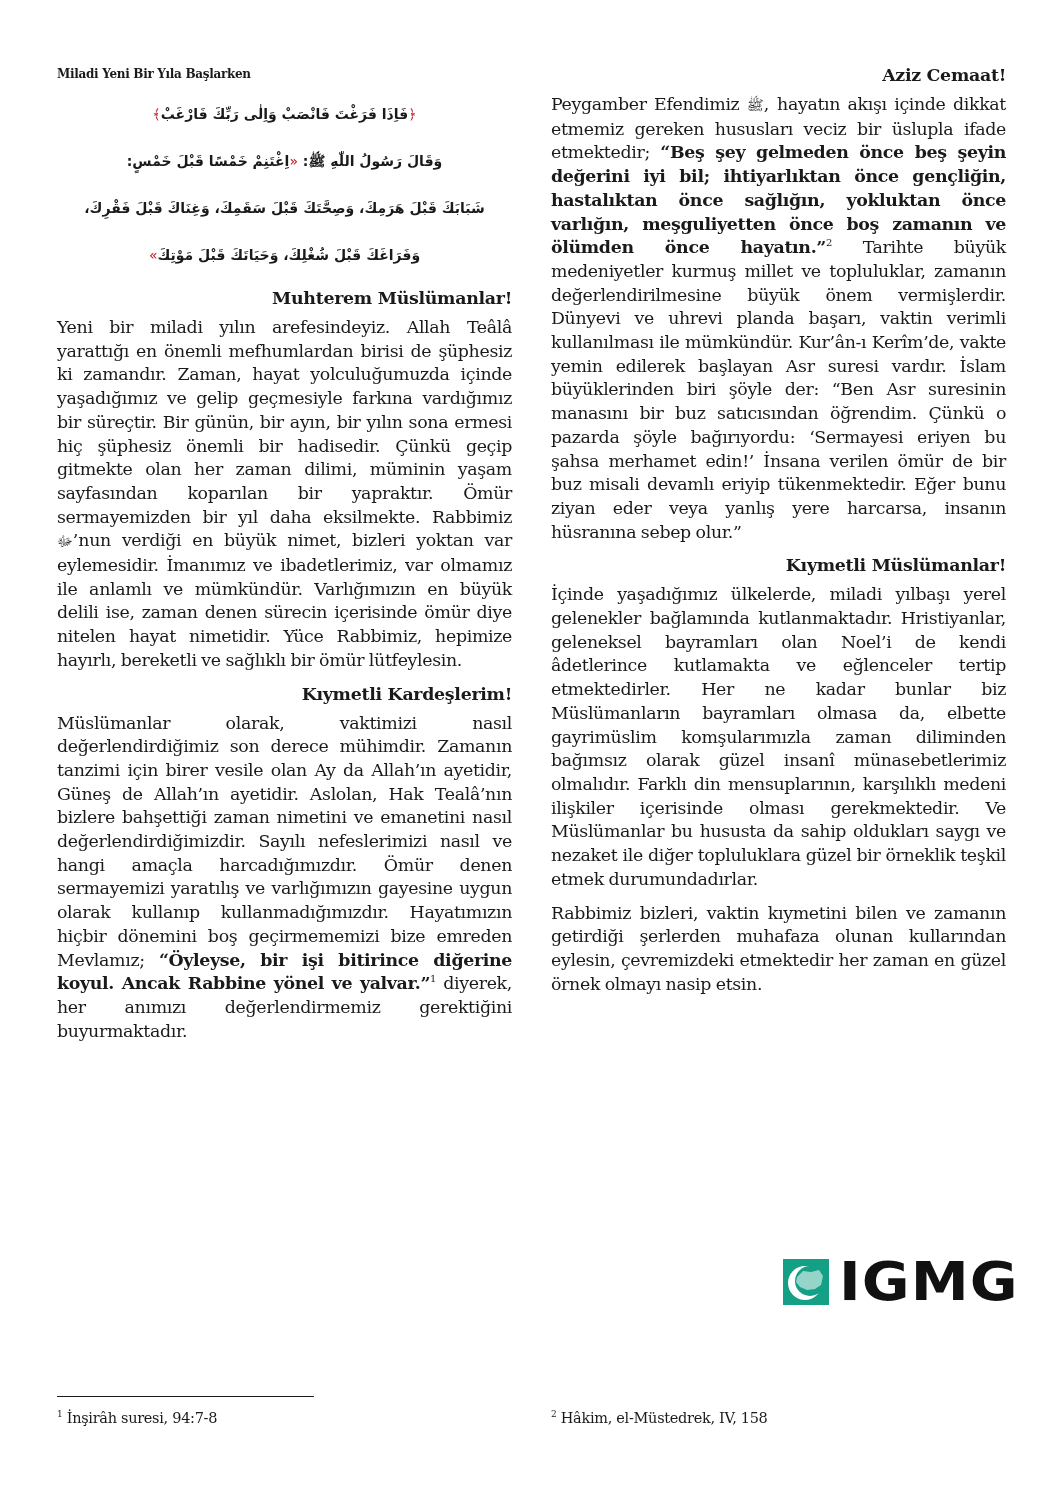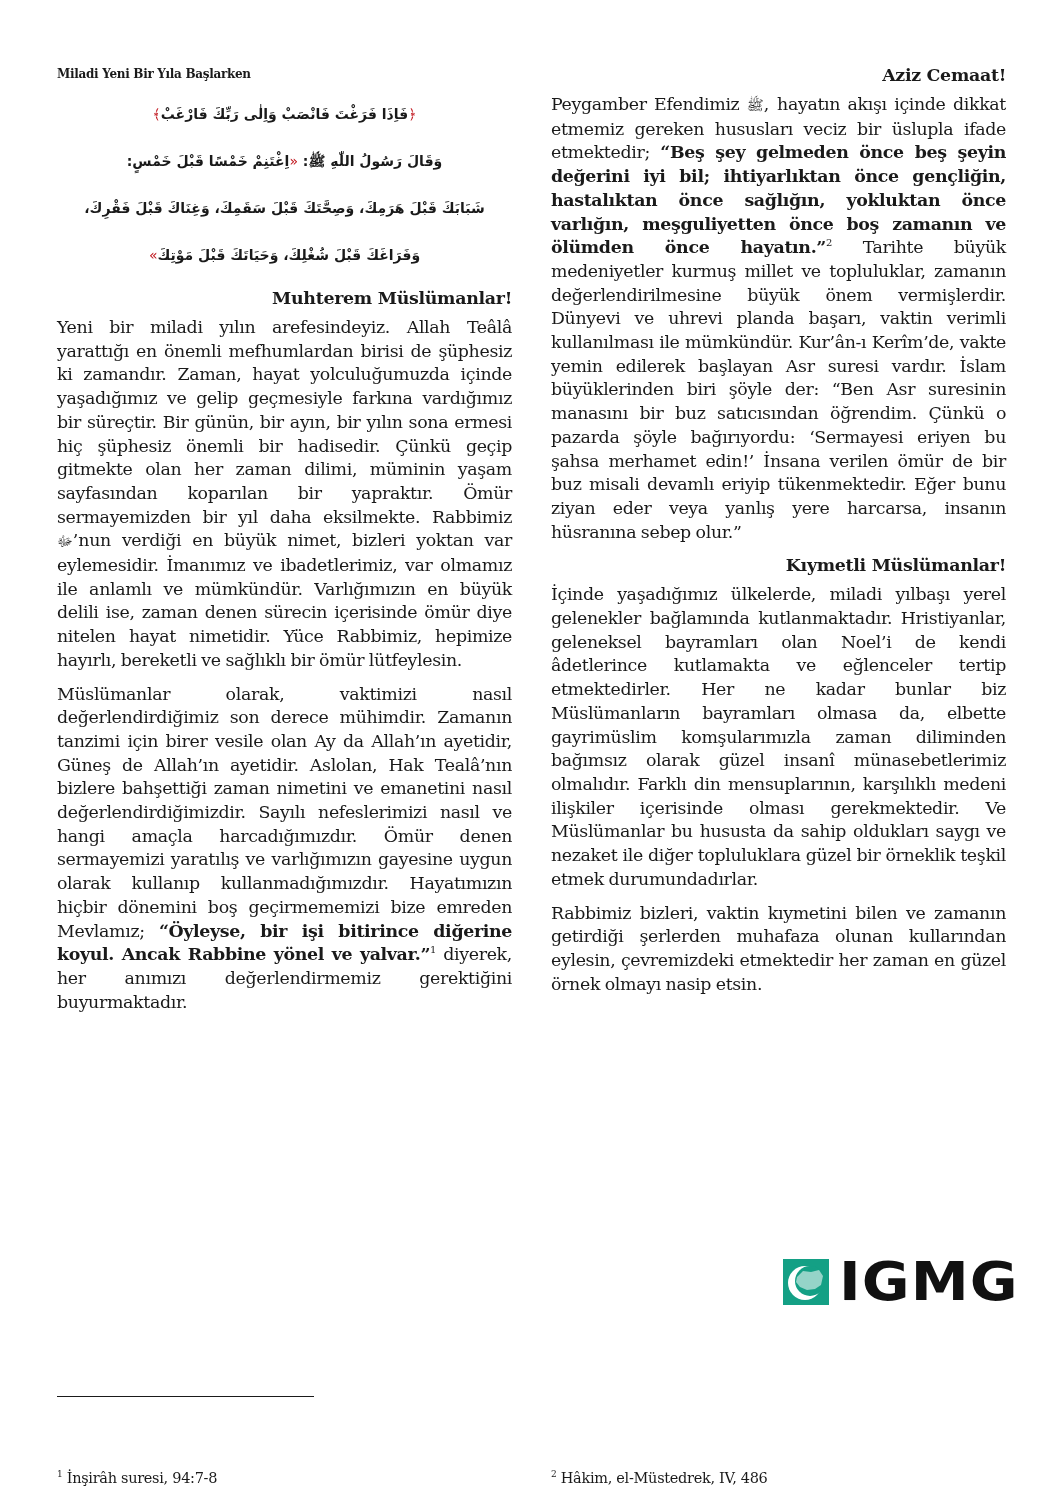--- a/index.html
+++ b/index.html
@@ -25,21 +25,21 @@
   .ar {
     font-family: "DejaVu Sans", sans-serif; direction: rtl; text-align: center;
     font-size: 14px; line-height: 47px; font-weight: bold;
   }
   .ar .br { color: #c0141c; font-weight: normal; }
   .ar-block { margin-bottom: 8px; }
   b { font-weight: bold; }
   sup { font-size: 10px; line-height: 0; vertical-align: super; }
   .honor { font-family: "DejaVu Sans", sans-serif; font-size: 14px; }
   .fn-rule-left { position: absolute; left: 57px; top: 1396px; width: 257px; height: 0; border-top: 1.5px solid #1a1a1a; }
-  .fn { position: absolute; top: 1469px; font-size: 14.5px; line-height: 18px; letter-spacing: -0.3px; text-align: center; }
+  .fn { position: absolute; top: 1409px; font-size: 14.5px; line-height: 18px; letter-spacing: -0.3px; text-align: center; }
   .fn-left { left: 57px; }
   .fn-right { left: 551px; }
   .fn sup { font-size: 9px; }
   .logo { position: absolute; left: 783px; top: 1227px; width: 222px; height: 56px; display: flex; align-items: center; margin-top: 27px; }
   .logo-mark { width: 46px; height: 46px; background: #14a085; position: relative; margin-right: 10px; }
   .logo-text {
     font-family: "DejaVu Sans", sans-serif; font-weight: bold; font-size: 54px;
     letter-spacing: 1px; color: #111111; line-height: 50px; transform: scaleX(1.08); transform-origin: left center;
   }
 </style>
@@ -61,20 +61,21 @@
       <span>شَبَابَكَ قَبْلَ هَرَمِكَ، وَصِحَّتَكَ قَبْلَ سَقَمِكَ، وَغِنَاكَ قَبْلَ فَقْرِكَ،</span>
     </div>
     <div class="ar">
       <span>وَفَرَاغَكَ قَبْلَ شُغْلِكَ، وَحَيَاتَكَ قَبْلَ مَوْتِكَ</span><span class="br">»</span>
     </div>
   </div>
 
   <div class="h">Muhterem Müslümanlar!</div>
   <p class="p"><span>Yeni bir miladi yılın arefesindeyiz. Allah Teâlâ yarattığı en önemli mefhumlardan birisi de şüphesiz ki zamandır. Zaman, hayat yolculuğumuzda içinde yaşadığımız ve gelip geçmesiyle farkına vardığımız bir süreçtir. Bir günün, bir ayın, bir yılın sona ermesi hiç şüphesiz önemli bir hadisedir. Çünkü geçip gitmekte olan her zaman dilimi, müminin yaşam sayfasından koparılan bir yapraktır. Ömür sermayemizden bir yıl daha eksilmekte. Rabbimiz </span><span class="honor">ﷻ</span><span>’nun verdiği en büyük nimet, bizleri yoktan var eylemesidir. İmanımız ve ibadetlerimiz, var olmamız ile anlamlı ve mümkündür. Varlığımızın en büyük delili ise, zaman denen sürecin içerisinde ömür diye nitelen hayat nimetidir. Yüce Rabbimiz, hepimize hayırlı, bereketli ve sağlıklı bir ömür lütfeylesin.</span></p>
 
+  <div class="h">Kıymetli Kardeşlerim!</div>
   <p class="p"><span>Müslümanlar olarak, vaktimizi nasıl değerlendirdiğimiz son derece mühimdir. Zamanın tanzimi için birer vesile olan Ay da Allah’ın ayetidir, Güneş de Allah’ın ayetidir. Aslolan, Hak Tealâ’nın bizlere bahşettiği zaman nimetini ve emanetini nasıl değerlendirdiğimizdir. Sayılı nefeslerimizi nasıl ve hangi amaçla harcadığımızdır. Ömür denen sermayemizi yaratılış ve varlığımızın gayesine uygun olarak kullanıp kullanmadığımızdır. Hayatımızın hiçbir dönemini boş geçirmememizi bize emreden Mevlamız; </span><b>“Öyleyse, bir işi bitirince diğerine koyul. Ancak Rabbine yönel ve yalvar.”</b><sup>1</sup><span> diyerek, her anımızı değerlendirmemiz gerektiğini buyurmaktadır.</span></p>
 </div>
 
 <div class="col col-right">
   <div class="h">Aziz Cemaat!</div>
   <p class="p"><span>Peygamber Efendimiz </span><span class="honor">ﷺ</span><span>, hayatın akışı içinde dikkat etmemiz gereken hususları veciz bir üslupla ifade etmektedir; </span><b>“Beş şey gelmeden önce beş şeyin değerini iyi bil; ihtiyarlıktan önce gençliğin, hastalıktan önce sağlığın, yokluktan önce varlığın, meşguliyetten önce boş zamanın ve ölümden önce hayatın.”</b><sup>2</sup><span> Tarihte büyük medeniyetler kurmuş millet ve topluluklar, zamanın değerlendirilmesine büyük önem vermişlerdir. Dünyevi ve uhrevi planda başarı, vaktin verimli kullanılması ile mümkündür. Kur’ân-ı Kerîm’de, vakte yemin edilerek başlayan Asr suresi vardır. İslam büyüklerinden biri şöyle der: “Ben Asr suresinin manasını bir buz satıcısından öğrendim. Çünkü o pazarda şöyle bağırıyordu: ‘Sermayesi eriyen bu şahsa merhamet edin!’ İnsana verilen ömür de bir buz misali devamlı eriyip tükenmektedir. Eğer bunu ziyan eder veya yanlış yere harcarsa, insanın hüsranına sebep olur.”</span></p>
 
   <div class="h">Kıymetli Müslümanlar!</div>
   <p class="p">İçinde yaşadığımız ülkelerde, miladi yılbaşı yerel gelenekler bağlamında kutlanmaktadır. Hristiyanlar, geleneksel bayramları olan Noel’i de kendi âdetlerince kutlamakta ve eğlenceler tertip etmektedirler. Her ne kadar bunlar biz Müslümanların bayramları olmasa da, elbette gayrimüslim komşularımızla zaman diliminden bağımsız olarak güzel insanî münasebetlerimiz olmalıdır. Farklı din mensuplarının, karşılıklı medeni ilişkiler içerisinde olması gerekmektedir. Ve Müslümanlar bu hususta da sahip oldukları saygı ve nezaket ile diğer topluluklara güzel bir örneklik teşkil etmek durumundadırlar.</p>
   <p class="p">Rabbimiz bizleri, vaktin kıymetini bilen ve zamanın getirdiği şerlerden muhafaza olunan kullarından eylesin, çevremizdeki etmektedir her zaman en güzel örnek olmayı nasip etsin.</p>
@@ -87,13 +88,13 @@
       <circle cx="22" cy="24" r="17" fill="#ffffff"></circle>
       <circle cx="27" cy="22" r="15" fill="#14a085"></circle>
       <path d="M14 18 L20 12 L28 13 L36 11 L40 17 L38 26 L32 30 L24 31 L17 28 L13 23 Z" fill="#ffffff" opacity="0.55"></path>
     </svg>
   </div>
   <div class="logo-text">IGMG</div>
 </div>
 
 <div class="fn-rule-left"></div>
 <div class="fn fn-left"><sup>1</sup><span> İnşirâh suresi, 94:7-8</span></div>
-<div class="fn fn-right"><sup>2</sup><span> Hâkim, el-Müstedrek, IV, 486</span></div>
+<div class="fn fn-right"><sup>2</sup><span> Hâkim, el-Müstedrek, IV, 158</span></div>
 
 </body></html>

